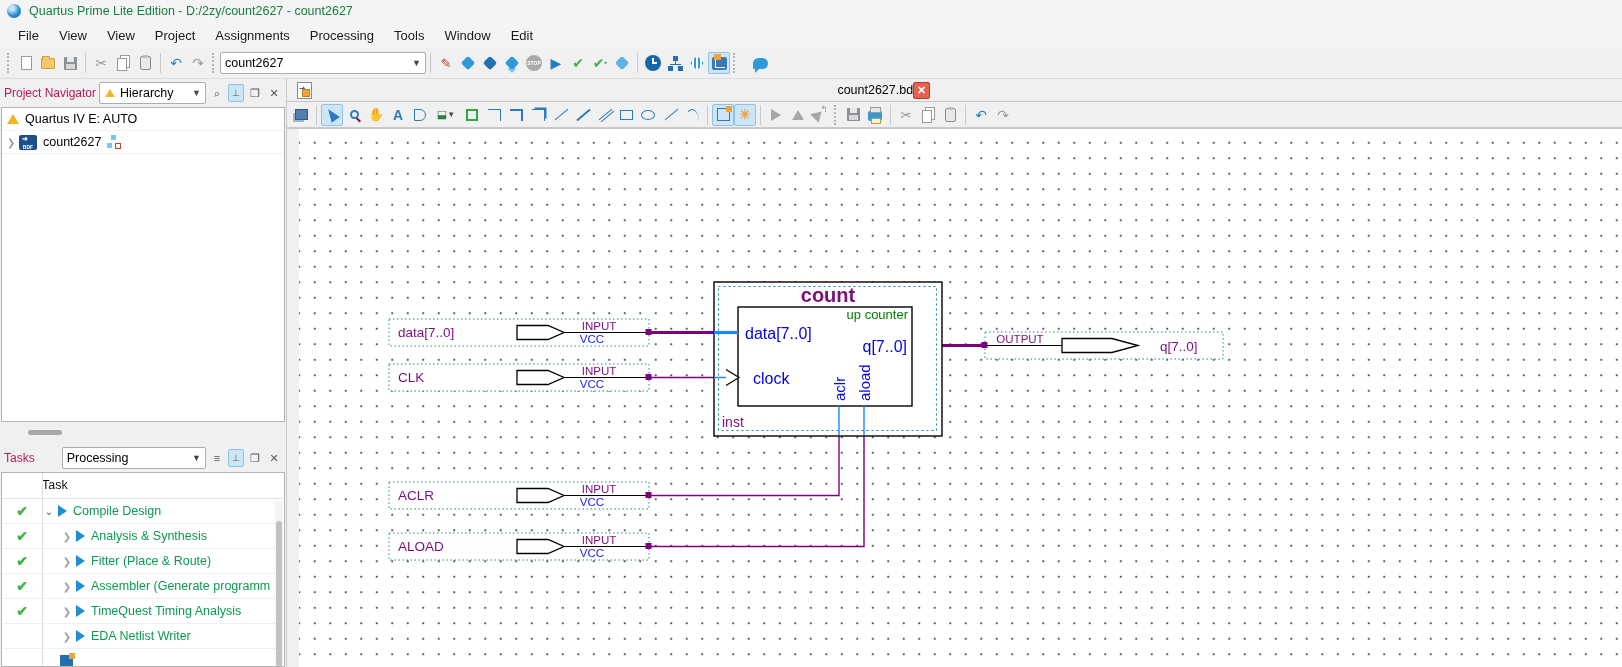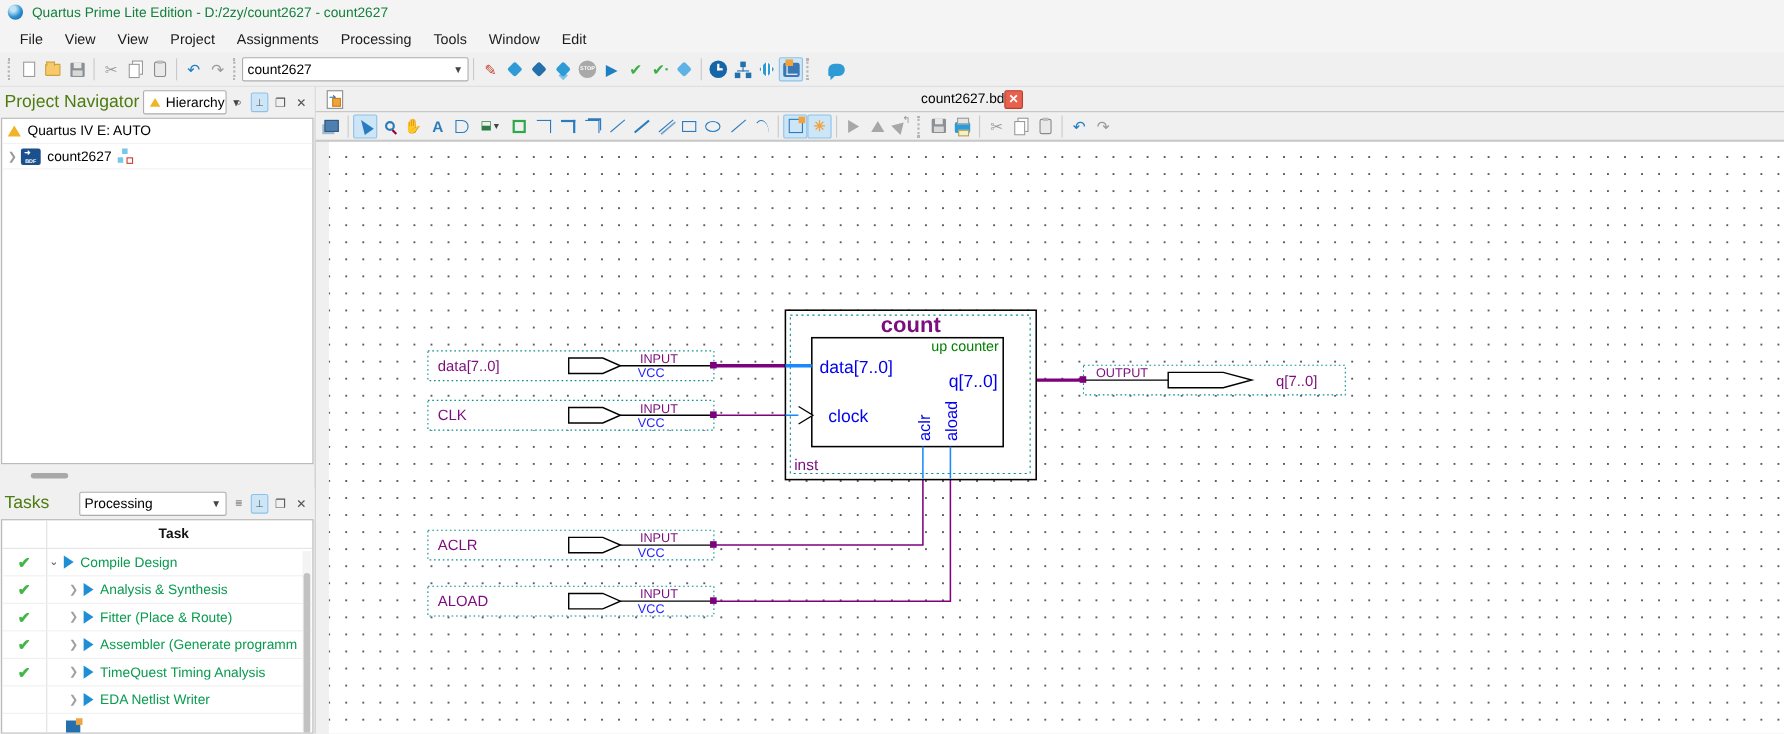--- a/index.html
+++ b/index.html
@@ -56,21 +56,21 @@
   .prog-ico { width:15px; height:13px; position:relative; background:#3a78b5; border-radius:2px; }
   .prog-ico::before { content:""; position:absolute; left:2px; top:-3px; width:7px; height:6px; background:#f0a23c; }
   .prog-ico::after { content:""; position:absolute; left:3px; top:3px; width:9px; height:7px; border:1.5px solid #fff; border-top:none; border-right:none; }
 
   
   .main { position:absolute; top:79px; left:0; right:0; bottom:0; display:flex; }
 
   
   .dock { width:287px; display:flex; flex-direction:column; background:#f0f0f0; border-right:1px solid #c8c8c8; }
   .panel-head { height:28px; display:flex; align-items:center; padding:0 4px; gap:3px; background:#f0f0f0; }
-  .panel-title { font-size:16px; color:#4d7c0f; white-space:nowrap; }
+  .panel-title { font-size:12px; color:#be185d; white-space:nowrap; }
   .ph-btn { width:16px; height:18px; display:flex; align-items:center; justify-content:center;
     font-size:11px; color:#555; border:1px solid transparent; border-radius:2px; }
   .ph-btn.pressed { background:#cde6f7; border-color:#8ec1e8; }
   .tree-box { background:#fff; border:1px solid #b4b4b4; margin:0 1px; flex:0 0 auto; height:315px; overflow:hidden; }
   .tree-header { text-align:center; font-size:12.5px; padding:6px 0 5px; border-bottom:1px solid #d7d7d7; color:#000; }
   .trow { display:flex; align-items:center; height:23px; font-size:12.5px; padding-left:5px; border-bottom:1px solid #f2f2f2; color:#000; }
   .tri-warn { width:0; height:0; border-left:6px solid transparent; border-right:6px solid transparent; border-bottom:10px solid #f0b429; position:relative; margin-right:6px; }
   .chev { color:#9a9a9a; font-size:10px; width:12px; }
   .bdf-ico { width:18px; height:15px; background:#1c4f8d; border-radius:2px; color:#fff; font-size:5px; font-weight:bold;
     display:flex; align-items:flex-end; justify-content:center; position:relative; margin-right:6px; }
@@ -78,21 +78,21 @@
   .part-ico { position:relative; width:14px; height:14px; margin-left:6px; }
   .part-ico i { position:absolute; width:5px; height:5px; }
   .part-ico i:nth-child(1){ background:#79c7e8; left:4px; top:0; }
   .part-ico i:nth-child(2){ background:#79c7e8; left:0; bottom:1px; }
   .part-ico i:nth-child(3){ border:1.5px solid #d23b2f; background:#fff; right:0; bottom:0; width:6px; height:6px; }
   .splitter { height:22px; position:relative; }
   .grip { position:absolute; left:28px; top:8px; width:34px; height:5px; background:#a8a8a8; border-radius:3px; }
 
   .tasks-box { background:#fff; border:1px solid #b4b4b4; margin:0 1px; flex:1; position:relative; overflow:hidden; }
   .task-header-row { height:26px; border-bottom:1px solid #e3e3e3; position:relative; }
-  .task-header-row .cap { position:absolute; left:40px; right:10px; text-align:center; top:5px; font-size:12.5px;font-weight:bold; }
+  .task-header-row .cap { position:absolute; left:40px; right:10px; text-align:left; top:5px; font-size:12.5px; }
   .task-colsep { position:absolute; left:40px; top:0; bottom:0; width:1px; background:#e0e0e0; }
   .trow2 { display:flex; align-items:center; height:25px; border-bottom:1px solid #efefef; font-size:12.5px; position:relative; }
   .trow2 .check { width:40px; text-align:center; color:#43b649; font-size:14px; font-weight:bold; flex:0 0 40px; }
   .trow2 .exp { color:#a0a0a0; font-size:10px; width:14px; text-align:center; }
   .trow2 .exp.open { color:#555; }
   .play { width:0; height:0; border-top:6px solid transparent; border-bottom:6px solid transparent; border-left:9px solid #1e8fd5; margin:0 6px 0 2px; flex:0 0 auto; }
   .tlabel { color:#0a9b50; white-space:nowrap; overflow:hidden; }
   .vsb { position:absolute; right:1px; top:28px; bottom:2px; width:8px; background:#f4f4f4; }
   .vsb .thumb { position:absolute; left:1px; top:20px; width:6px; height:160px; background:#c2c2c2; border-radius:3px; }
 

